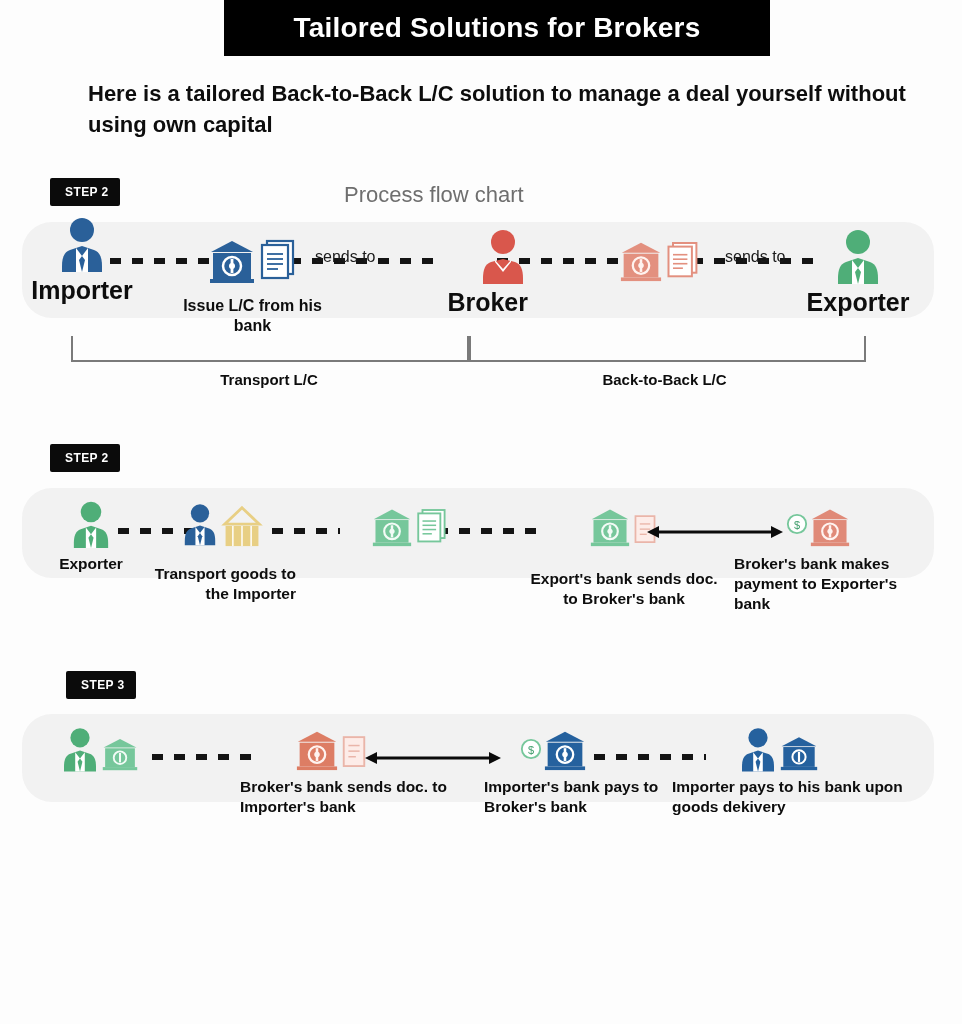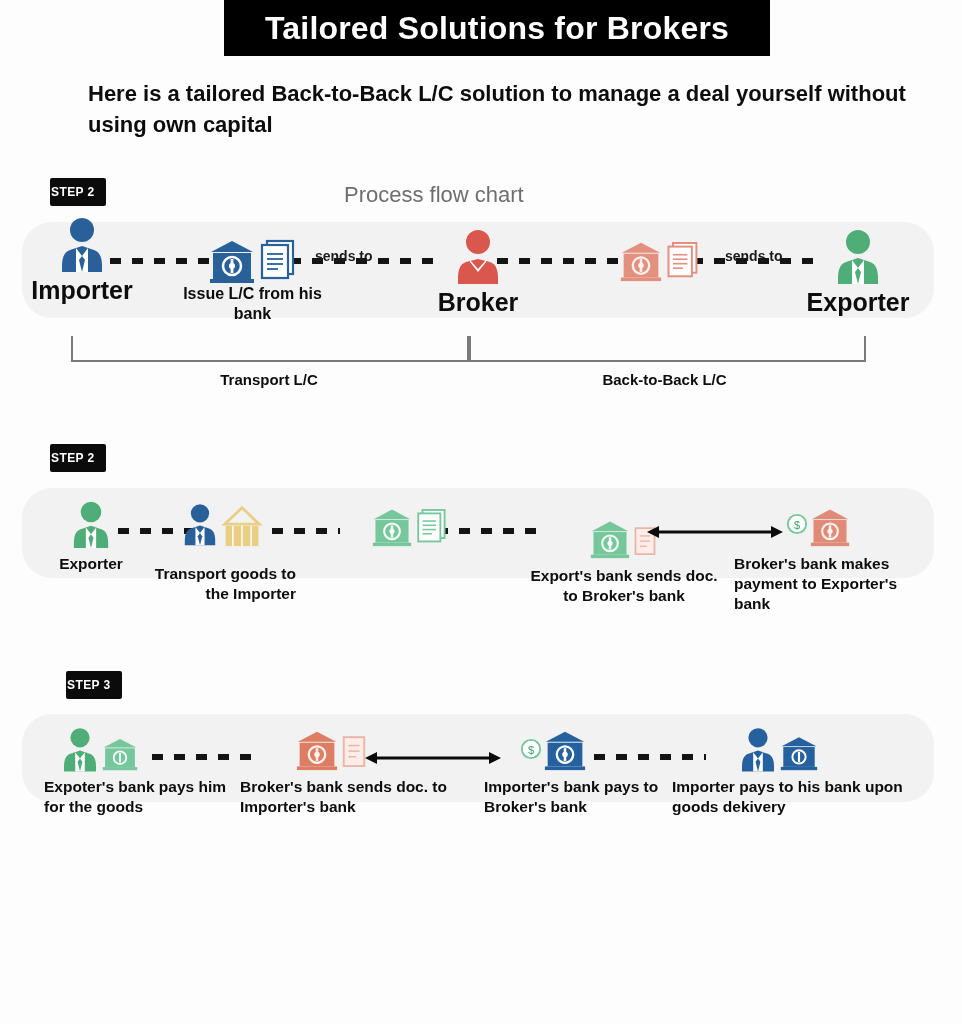--- a/index.html
+++ b/index.html
@@ -10,33 +10,33 @@
     position:relative;overflow:hidden;
     -webkit-font-smoothing:antialiased;
   }
 
   
   .title-bar{
     position:absolute;left:224px;top:0;width:546px;height:56px;
     background:#000;display:flex;align-items:center;justify-content:center;
   }
   .title-bar .title-text{
-    color:#fff;font-size:32px;font-weight:bold;letter-spacing:.2px;
+    color:#fff;font-size:28px;font-weight:bold;letter-spacing:.2px;
   }
 
   .subtitle{
     position:absolute;left:88px;top:78px;width:830px;
     font-size:22px;font-weight:bold;color:#0d0d0d;line-height:1.42;
   }
 
   
   .step-badge{
     position:absolute;background:#0b0b0b;color:#fff;
     font-size:12px;font-weight:bold;letter-spacing:.4px;
-    padding:7px 11px 7px 1px;border-radius:2px;
+    padding:7px 11px 7px 15px;border-radius:2px;
     display:inline-block;
   }
 
   .flow-label{
     position:absolute;left:344px;top:182px;
     font-size:22px;color:#6e6e6e;font-weight:normal;text-align:right;
   }
 
   
   .row-band{
@@ -53,21 +53,21 @@
   .label-big{font-size:25px;}
   .label-md{font-size:16px;line-height:1.26;}
   .label-sm{font-size:15.5px;line-height:1.3;}
 
   
   .dashes{
     position:absolute;height:6px;
     background-image:repeating-linear-gradient(to right,#141414 0 11px,transparent 11px 22px);
   }
   .sends-to{
-    position:absolute;font-size:14px;color:#1a1a1a;font-weight:bold;
+    position:absolute;font-size:16px;color:#1a1a1a;font-weight:normal;
   }
 
   
   .bracket{
     position:absolute;border:2px solid #7a7a7a;border-top:none;
   }
   .bracket-label{
     position:absolute;font-size:15px;font-weight:bold;color:#0d0d0d;text-align:center;
   }
 
@@ -124,24 +124,24 @@
       <rect x="10" y="3" width="26" height="33" fill="#ffffff" stroke="#2a6099" stroke-width="2.2"></rect>
       <rect x="5" y="7" width="26" height="33" fill="#ffffff" stroke="#2a6099" stroke-width="2.2"></rect>
       <g stroke="#2a6099" stroke-width="1.8">
         <line x1="10" y1="16" x2="26" y2="16"></line>
         <line x1="10" y1="21" x2="26" y2="21"></line>
         <line x1="10" y1="26" x2="26" y2="26"></line>
         <line x1="10" y1="31" x2="21" y2="31"></line>
       </g>
     </svg>
   </div>
-  <div class="node-label label-md" style="margin-top:0;">Issue L/C from his bank</div>
-</div>
-
-<div class="node" style="left:442px;top:228px;width:72px;">
+  <div class="node-label label-md" style="margin-top:12px;">Issue L/C from his bank</div>
+</div>
+
+<div class="node" style="left:456px;top:228px;width:72px;align-items:flex-end;">
   <div class="node-icons">
     <svg width="50" height="56" viewBox="0 0 50 56">
       <circle cx="25" cy="14" r="12" fill="#d9574c"></circle>
       <path d="M25 31 L13 34 C7 36 5 42 5 50 L5 56 L45 56 L45 50 C45 42 43 36 37 34 Z" fill="#d9574c"></path>
       <path d="M17 32 L25 41 L33 32 L33 34 L25 44 L17 34 Z" fill="#fdfdfd"></path>
     </svg>
   </div>
   <div class="node-label label-big">Broker</div>
 </div>
 
@@ -242,21 +242,21 @@
       <g stroke="#76c79b" stroke-width="1.8">
         <line x1="10" y1="16" x2="26" y2="16"></line>
         <line x1="10" y1="21" x2="26" y2="21"></line>
         <line x1="10" y1="26" x2="26" y2="26"></line>
         <line x1="10" y1="31" x2="21" y2="31"></line>
       </g>
     </svg>
   </div>
 </div>
 
-<div class="node" style="left:528px;top:512px;width:192px;">
+<div class="node" style="left:528px;top:500px;width:192px;gap:15px;">
   <div class="node-icons" style="height:48px;">
     <svg width="40" height="42" viewBox="0 0 46 46">
       <path d="M23 3 L44 14 L2 14 Z" fill="#76c79b"></path>
       <rect x="4" y="15" width="38" height="26" fill="#76c79b"></rect>
       <rect x="1" y="41" width="44" height="4" fill="#76c79b"></rect>
       <circle cx="23" cy="28" r="9" fill="none" stroke="#f2fbf6" stroke-width="2.5"></circle>
       <rect x="21.6" y="21" width="2.8" height="14" fill="#f2fbf6"></rect>
       <circle cx="23" cy="28" r="3" fill="#f2fbf6"></circle>
     </svg>
     <svg width="26" height="36" viewBox="0 0 30 40">
@@ -312,21 +312,20 @@
       <path d="M25 40 L22 44 L25 56 L28 44 Z" fill="#4fae78"></path>
     </svg>
     <svg width="36" height="38" viewBox="0 0 46 46">
       <path d="M23 5 L44 16 L2 16 Z" fill="#76c79b"></path>
       <rect x="4" y="17" width="38" height="24" fill="#76c79b"></rect>
       <rect x="1" y="41" width="44" height="4" fill="#76c79b"></rect>
       <circle cx="23" cy="29" r="8" fill="none" stroke="#f2fbf6" stroke-width="2.4"></circle>
       <rect x="21.7" y="23" width="2.6" height="12" fill="#f2fbf6"></rect>
     </svg>
   </div>
-  <div class="node-label label-sm" style="margin-top:5px;text-align:left;">Expoter's bank pays him for the goods</div>
 </div>
 
 <div class="node" style="left:240px;top:726px;width:218px;align-items:flex-start;">
   <div class="node-icons" style="height:46px;margin-left:56px;">
     <svg width="42" height="44" viewBox="0 0 46 46">
       <path d="M23 3 L44 14 L2 14 Z" fill="#dd7d64"></path>
       <rect x="4" y="15" width="38" height="26" fill="#dd7d64"></rect>
       <rect x="1" y="41" width="44" height="4" fill="#dd7d64"></rect>
       <circle cx="23" cy="28" r="9" fill="none" stroke="#fff3ef" stroke-width="2.5"></circle>
       <rect x="21.6" y="21" width="2.8" height="14" fill="#fff3ef"></rect>

